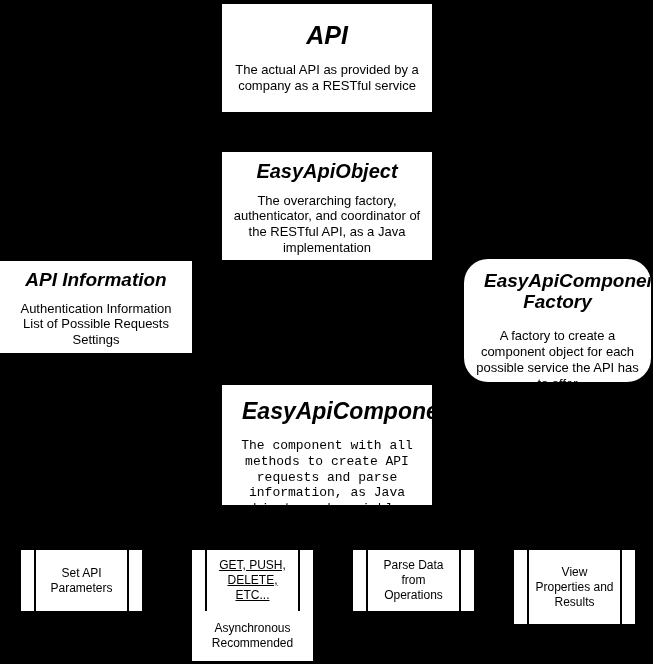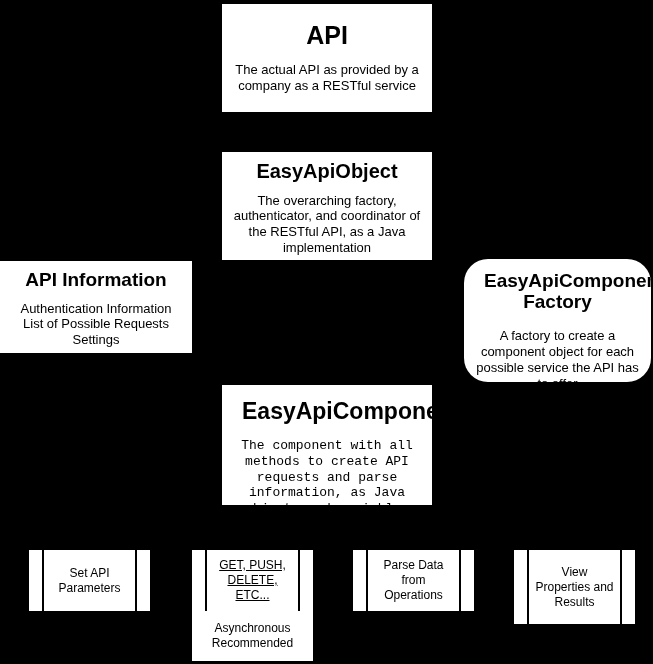--- a/index.html
+++ b/index.html
@@ -30,20 +30,21 @@
     justify-content: flex-start;
     text-align: center;
     overflow: hidden;
   }
   .node .title {
     font-weight: bold;
     line-height: 1.08;
     width: 100%;
     padding: 0 20px;
     box-sizing: border-box;
+    font-style: italic;
   }
   .node .desc {
     line-height: 1.22;
     width: 100%;
     padding: 0 10px;
     box-sizing: border-box;
   }
 
   
   #node-api {
@@ -101,21 +102,21 @@
     background: #000000;
   }
   .framebox.railed::before { left: 13px; }
   .framebox.railed::after  { right: 13px; }
   .framebox .fb-label {
     position: relative;
     z-index: 2;
     padding: 0 20px;
   }
 
-  #fb-set-api-parameters   { left: 21px;  top: 550px; width: 121px; height: 61px; margin-left: 8px; }
+  #fb-set-api-parameters   { left: 21px;  top: 550px; width: 121px; height: 61px; }
   #fb-http-methods         { left: 192px; top: 550px; width: 121px; height: 61px; text-decoration: underline; }
   #fb-async-note           { left: 192px; top: 611px; width: 121px; height: 50px; }
   #fb-parse-data           { left: 353px; top: 550px; width: 121px; height: 61px; }
   #fb-view-properties      { left: 514px; top: 550px; width: 121px; height: 74px; }
 </style>
 </head>
 <body>
 
 <div id="canvas">
 

